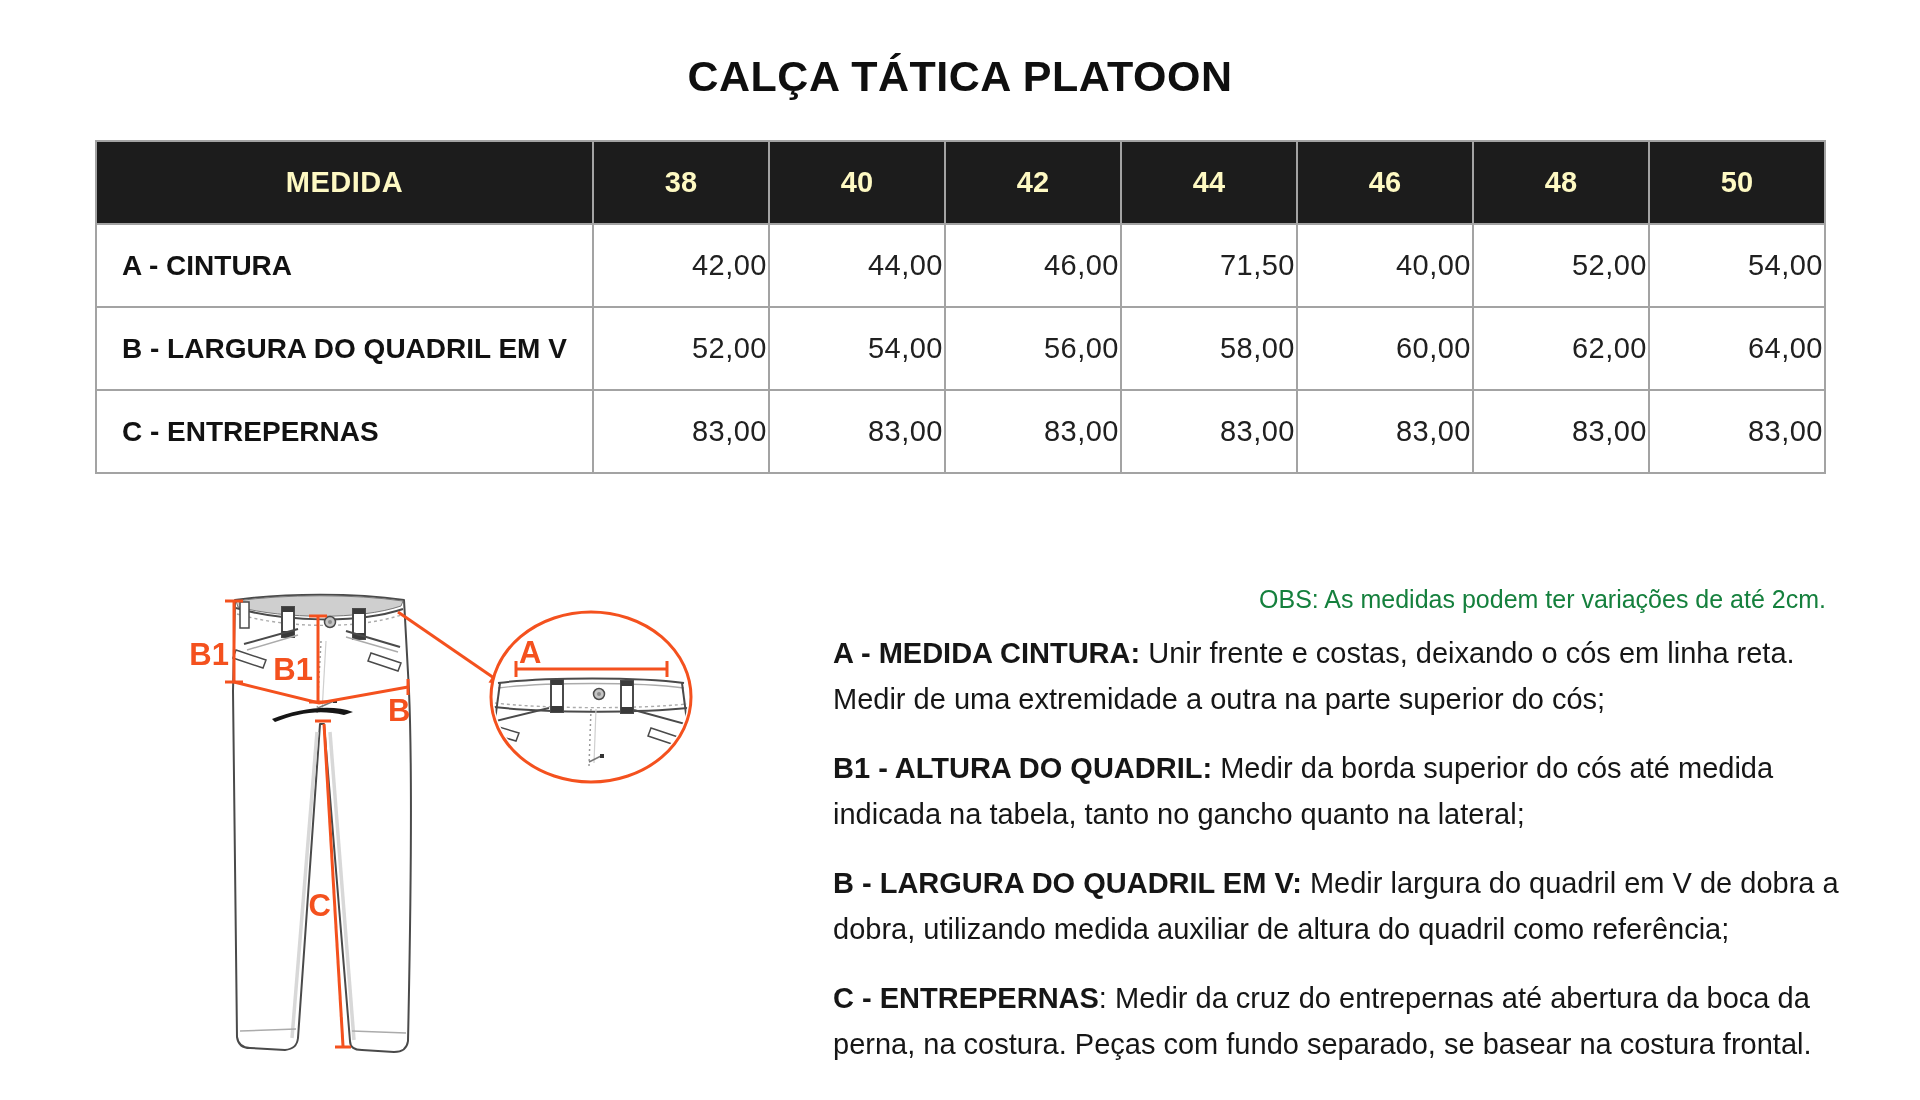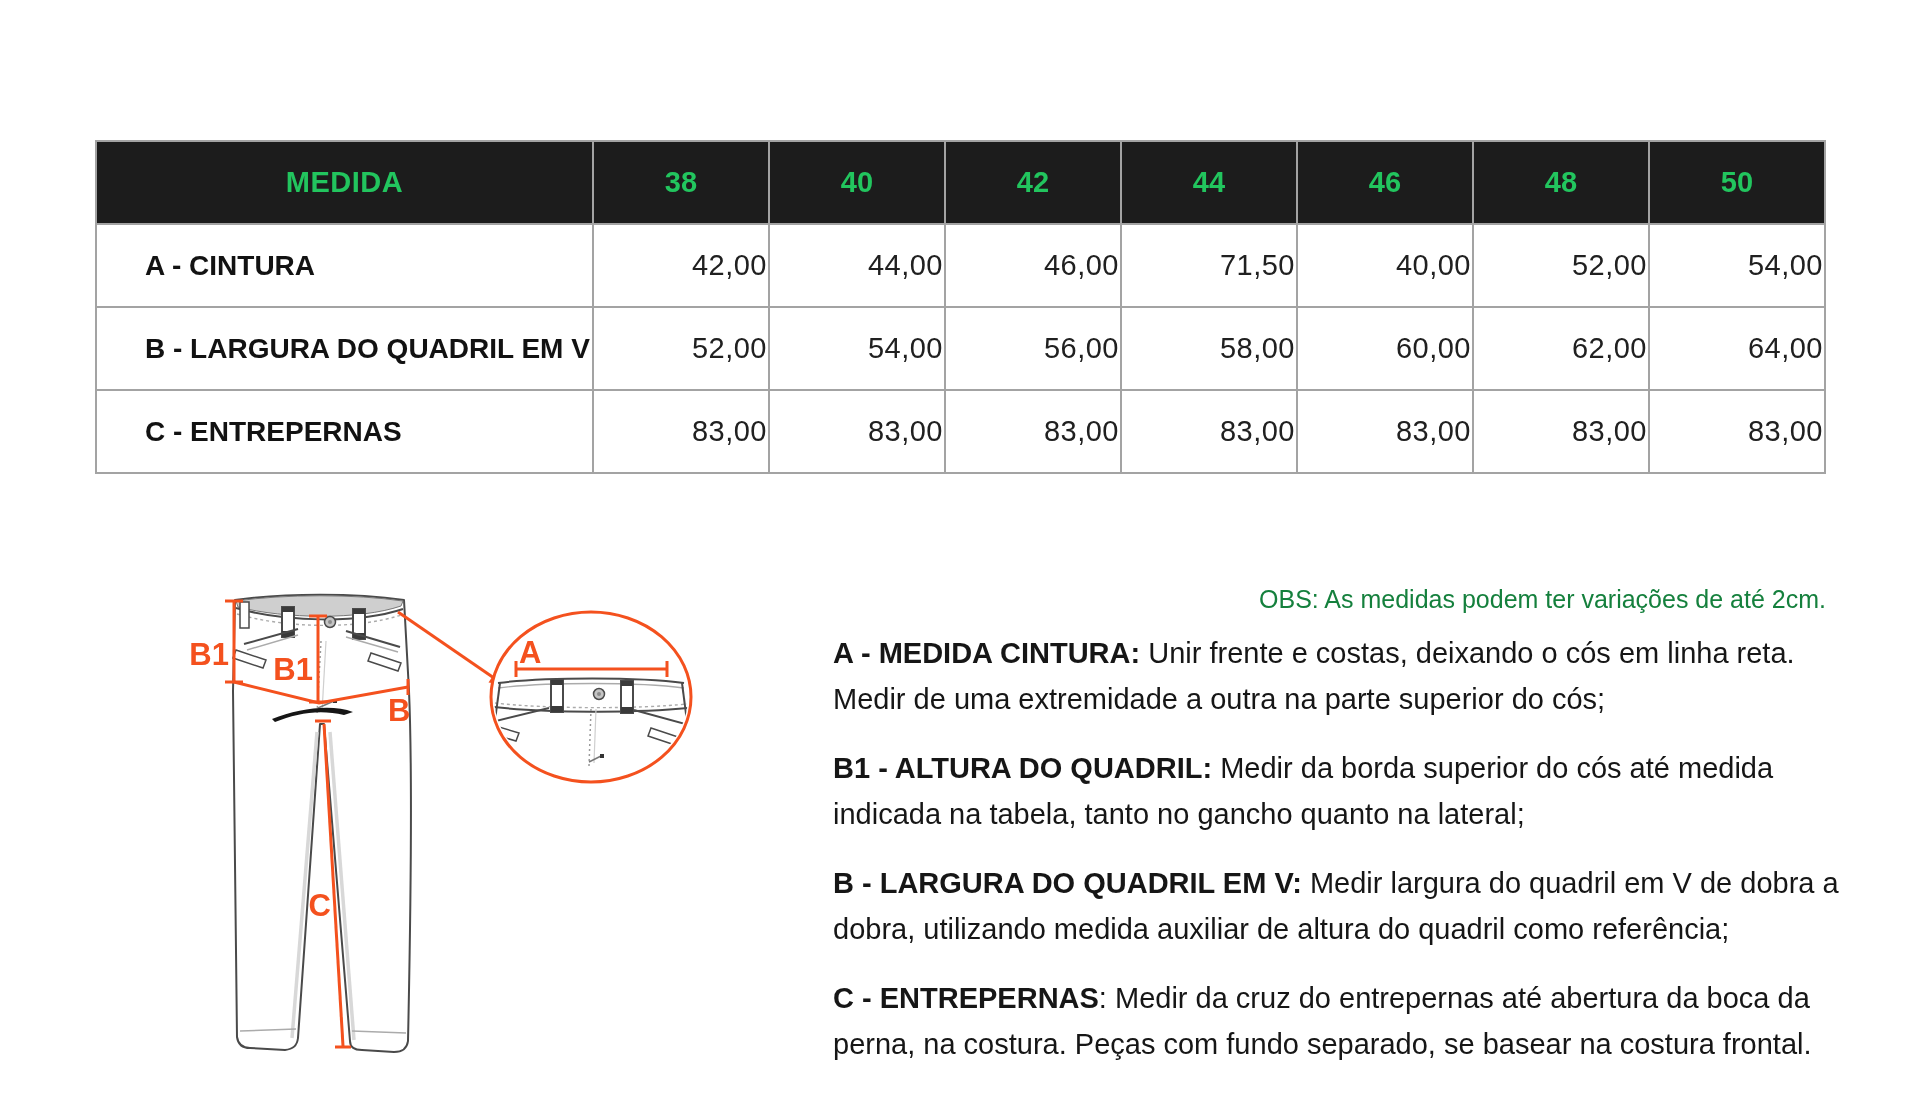--- a/index.html
+++ b/index.html
@@ -3,42 +3,43 @@
 <meta charset="utf-8">
 <style>
   html,body{margin:0;padding:0;background:#ffffff;}
   .page{position:relative;width:1920px;height:1100px;background:#ffffff;overflow:hidden;
         font-family:"Liberation Sans",sans-serif;color:#141414;}
   .title{position:absolute;top:52px;left:0;width:100%;text-align:center;
          font-size:43px;font-weight:700;letter-spacing:.5px;color:#0f0f0f;}
   table.size-table{position:absolute;left:95px;top:140px;width:1731px;
          border-collapse:collapse;table-layout:fixed;}
   table.size-table th,table.size-table td{border:2px solid #A3A3A3;}
-  table.size-table thead th{background:#1C1C1C;height:79px;color:#22c55e;
+  table.size-table thead th{background:#1C1C1C;height:79px;color:#fef9c3;
          font-size:29px;font-weight:700;text-align:center;}
   th.medida{color:#F6821F;width:493px;letter-spacing:.5px;}
   table.size-table tbody td{height:79px;background:#ffffff;}
-  td.label-td{font-weight:700;font-size:28px;padding-left:48px;color:#121212;}
+  td.label-td{font-weight:700;font-size:28px;padding-left:25px;color:#121212;}
   td.value-td{text-align:right;font-size:29px;color:#202020;letter-spacing:.5px;font-weight:400;}
   .note{position:absolute;top:585px;right:94px;font-size:25px;color:#15803d;}
   .instructions{position:absolute;left:833px;top:630px;width:1100px;
          font-size:29px;line-height:46px;color:#161616;}
   .instr{margin:0 0 23px 0;}
   .instr b{font-weight:700;margin-top:24px;}
   .diagram-svg{position:absolute;left:150px;top:590px;}
   .orange-line{stroke:#F4511E;stroke-width:3;fill:none;}
   .orange-label{fill:#F4511E;font-size:31px;font-weight:600;font-family:"Liberation Sans",sans-serif;}
   .sketch{stroke:#4A4A4A;stroke-width:2;fill:none;stroke-linejoin:round;}
   .sketch-light{stroke:#ABABAB;stroke-width:1.4;fill:none;}
 </style>
 </head>
 <body>
 
 <div class="page">
 
+  <div class="title">CALÇA TÁTICA PLATOON</div>
 
   <table class="size-table">
     <thead>
       <tr>
         <th class="medida">MEDIDA</th>
       <th>38</th>
           <th>40</th>
           <th>42</th>
           <th>44</th>
           <th>46</th>

